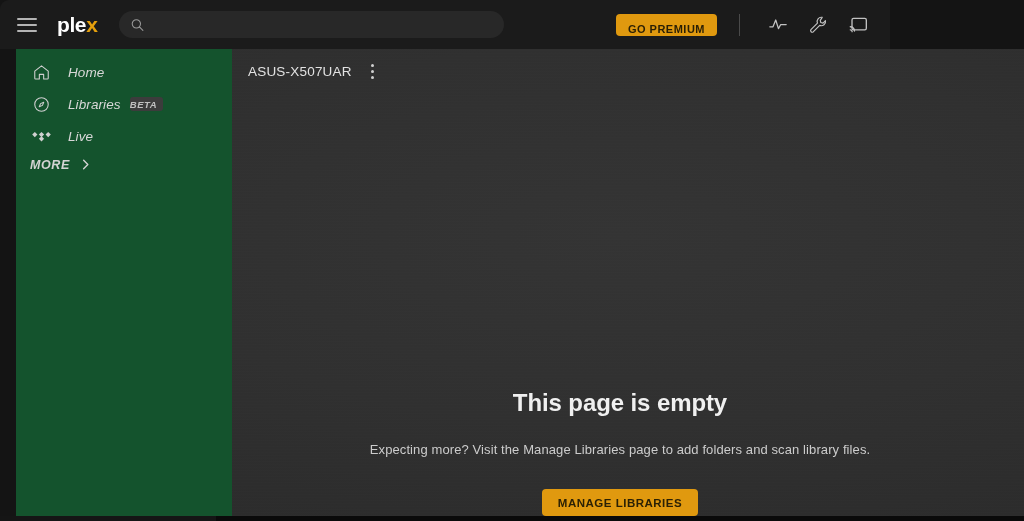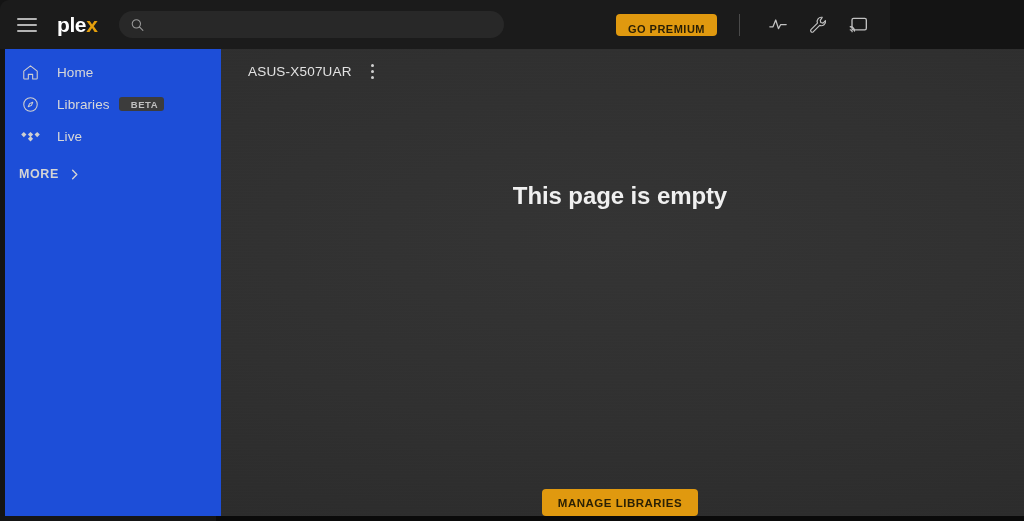--- a/index.html
+++ b/index.html
@@ -136,27 +136,28 @@
     margin: 0 7px;
     cursor: pointer;
     background: none;
     border: none;
     padding: 0;
   }
 
   
   #sidebar {
     position: absolute;
-    left: 5px;
+    left: 16px;
     top: 49px;
     width: 216px;
     height: 467px;
-    background: #1d4ed8;
+    background: #14532d;
     padding-top: 7px;
     z-index: 20;
+    font-style: italic;
   }
 
   .nav-item {
     display: flex;
     align-items: center;
     height: 32px;
     padding-left: 14px;
     cursor: pointer;
     text-decoration: none;
   }
@@ -179,27 +180,27 @@
   }
 
   .beta-badge {
     margin-left: 9px;
     background: #3c3c3c;
     color: #c0c0c0;
     font-size: 9.5px;
     font-weight: 700;
     letter-spacing: 0.6px;
     border-radius: 3px;
-    padding: 3px 6px 2px 12px;
+    padding: 3px 6px 2px 0;
     line-height: 1;
   }
 
   .more-row {
     display: flex;
-    align-items: center;
+    align-items: flex-start;
     height: 32px;
     padding-left: 14px;
     margin-top: 6px;
     cursor: pointer;
   }
   .more-label {
     font-size: 12.5px;
     font-weight: 700;
     color: #d4d4d4;
     letter-spacing: 0.6px;
@@ -263,21 +264,21 @@
 
   .empty-state {
     position: absolute;
     left: 0;
     right: 0;
     top: 0;
     bottom: 0;
     display: flex;
     flex-direction: column;
     align-items: center;
-    justify-content: space-between;
+    justify-content: flex-end;
     padding-top: 133px;
     z-index: 3;
   }
   .empty-title {
     font-size: 24px;
     font-weight: 700;
     color: #f0f0f0;
     letter-spacing: -0.1px;
   }
   .empty-sub {
@@ -423,20 +424,21 @@
       <span class="crumb-title">ASUS-X507UAR</span>
       <span class="kebab">
         <i></i>
         <i></i>
         <i></i>
       </span>
     </div>
 
     <div class="empty-state">
       <div class="empty-title">This page is empty</div>
+      <div class="empty-sub">Expecting more? Visit the Manage Libraries page to add folders and scan library files.</div>
       <button class="manage-btn">MANAGE LIBRARIES</button>
     </div>
 
   </div>
 
   <div id="bottom-strip">
     <div class="left-pad"></div>
   </div>
 
 </div>

